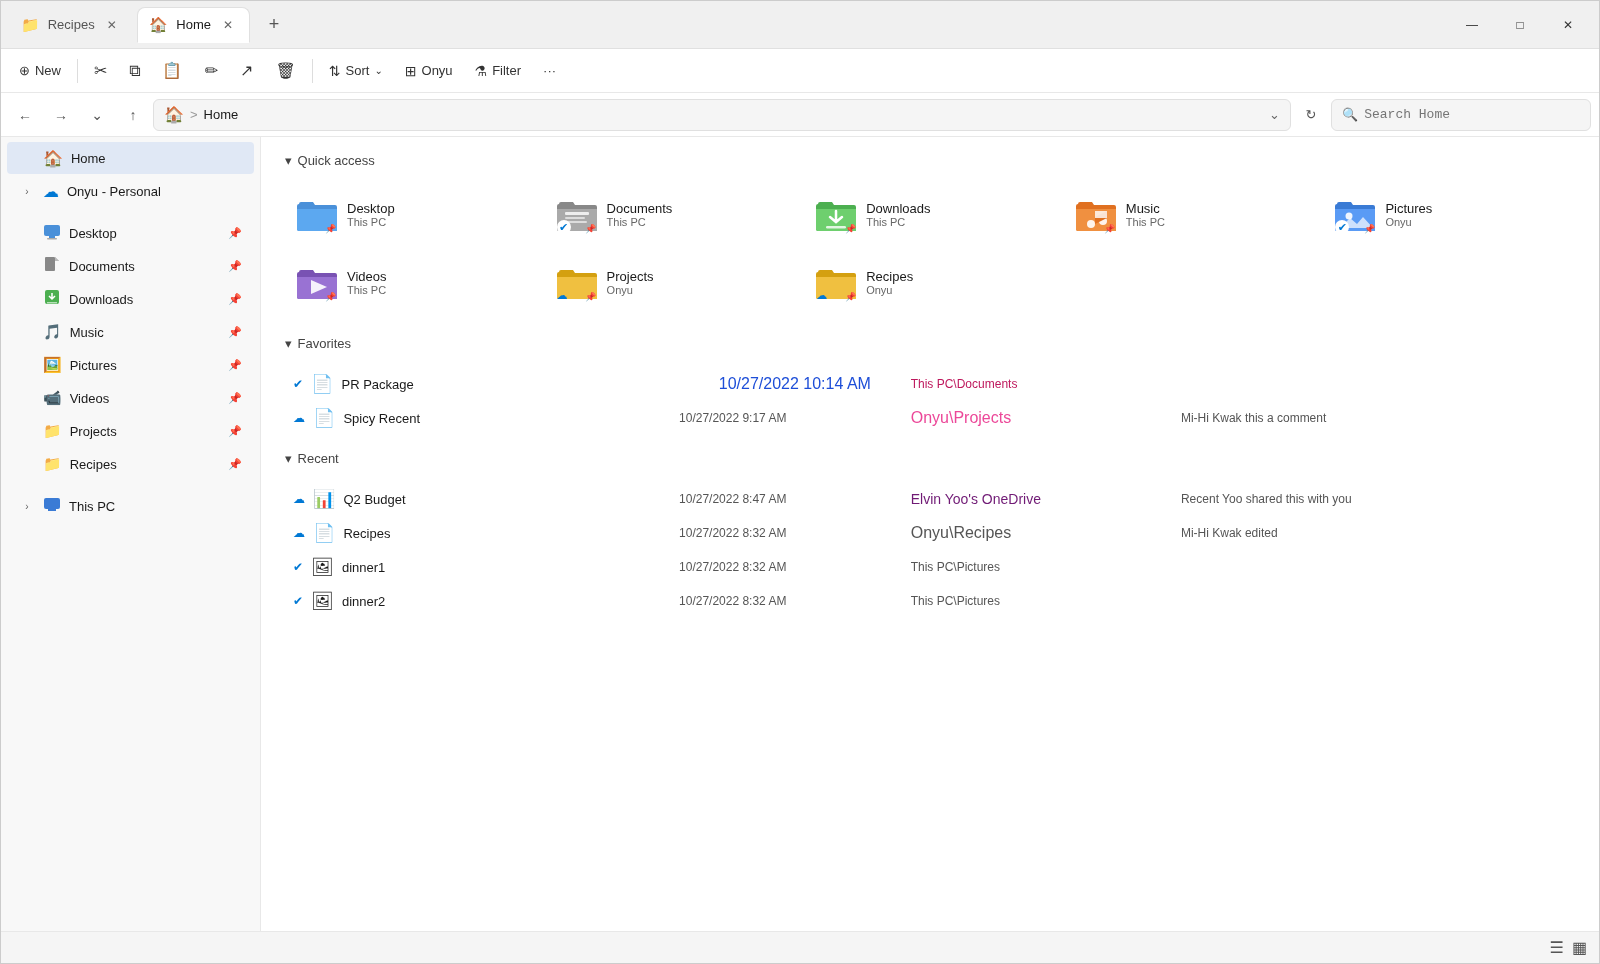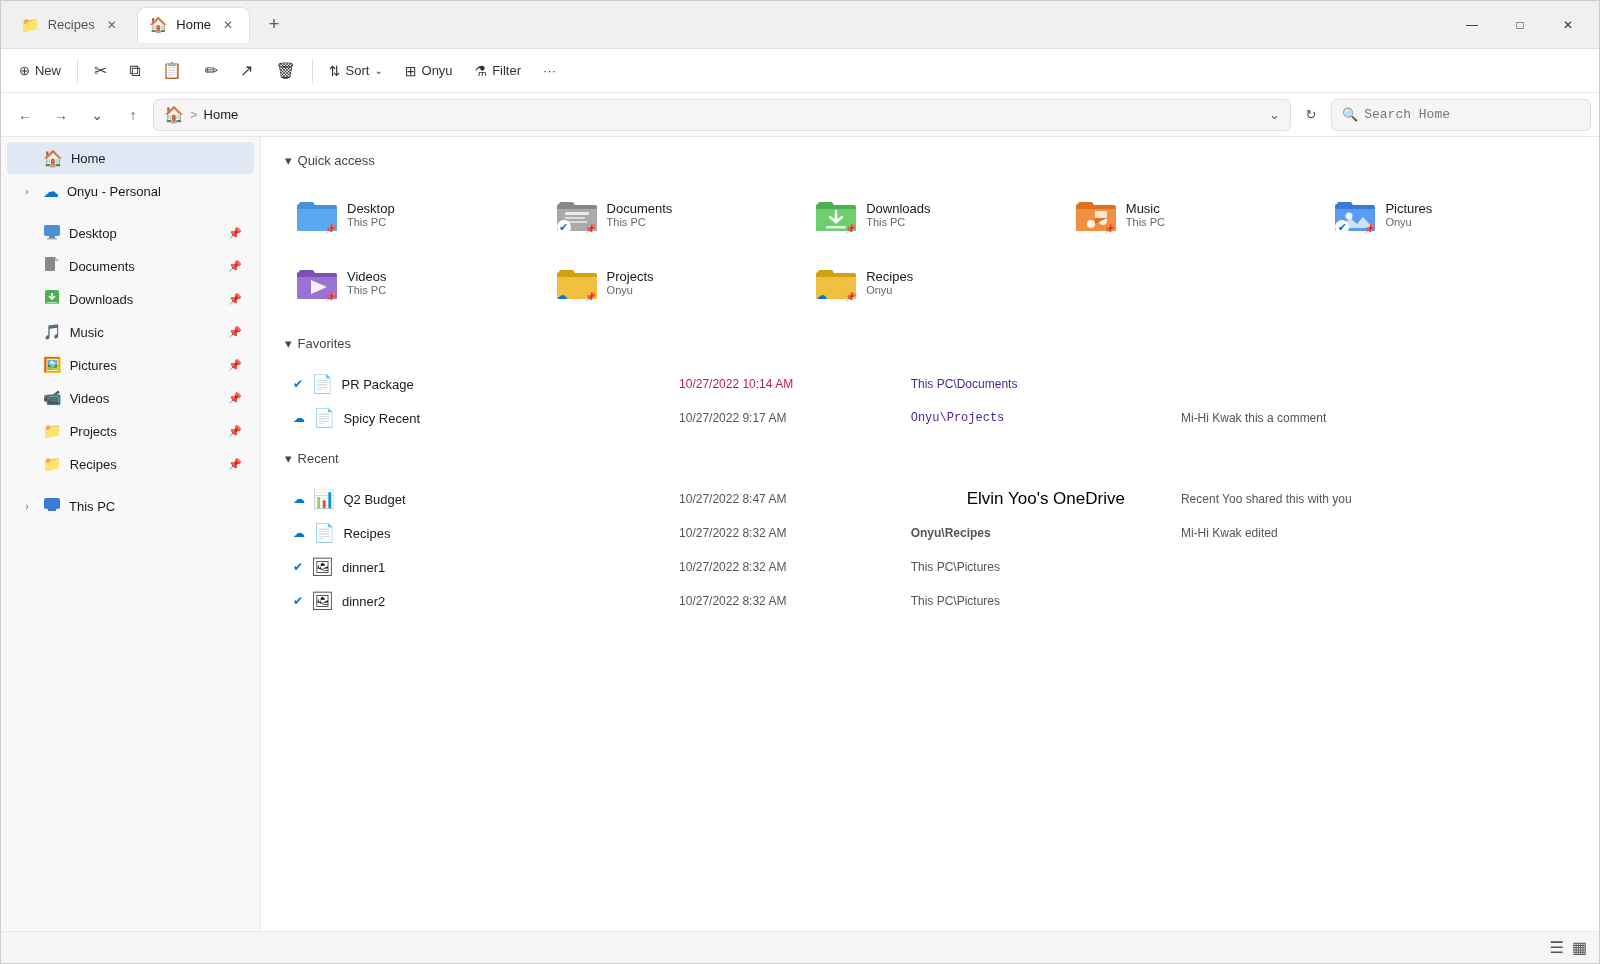--- a/index.html
+++ b/index.html
@@ -411,65 +411,65 @@
       </div>
 
       <div class="file-list">
 
         <div class="file-row">
           <div class="file-name-cell">
             <span style="color:#0078d4;font-size:12px;">✔</span>
             <span style="font-size:18px;color:#c00;">📄</span>
             <span>PR Package</span>
           </div>
-          <div style="font-size:12px;color:#be185d;">10/27/2022 10:14 AM</div>
-          <div style="font-size:12px;color:#4c1d95;">This PC\Documents</div>
+          <div style="font-size:16px;color:#1d4ed8;text-align:center;">10/27/2022 10:14 AM</div>
+          <div style="font-size:12px;color:#be185d;">This PC\Documents</div>
           <div style="font-size:12px;color:#555;"></div>
         </div>
 
         <div class="file-row">
           <div class="file-name-cell">
             <span style="color:#0078d4;font-size:12px;">☁</span>
             <span style="font-size:18px;color:#2b5eb8;">📄</span>
             <span>Spicy Recent</span>
           </div>
           <div style="font-size:12px;color:#555;">10/27/2022 9:17 AM</div>
-          <div style="font-size:12px;color:#4c1d95;font-family:Liberation Mono, monospace;">Onyu\Projects</div>
+          <div style="font-size:16px;color:#ec4899;">Onyu\Projects</div>
           <div style="font-size:12px;color:#555;">Mi-Hi Kwak this a comment</div>
         </div>
       </div>
 
       <div style="height:16px;"></div>
 
       <div class="section-header">
         <span>▾</span>
         <span>Recent</span>
       </div>
 
       <div class="file-list">
 
         <div class="file-row">
           <div class="file-name-cell">
             <span style="color:#0078d4;font-size:12px;">☁</span>
             <span style="font-size:18px;color:#1d6f42;">📊</span>
             <span>Q2 Budget</span>
           </div>
           <div style="font-size:12px;color:#555;">10/27/2022 8:47 AM</div>
-          <div style="font-size:17px;color:#000000;text-align:center;">Elvin Yoo's OneDrive</div>
+          <div style="font-size:14px;color:#701a75;">Elvin Yoo's OneDrive</div>
           <div style="font-size:12px;color:#555;">Recent Yoo shared this with you</div>
         </div>
 
         <div class="file-row">
           <div class="file-name-cell">
             <span style="color:#0078d4;font-size:12px;">☁</span>
             <span style="font-size:18px;color:#2b5eb8;">📄</span>
             <span>Recipes</span>
           </div>
           <div style="font-size:12px;color:#555;">10/27/2022 8:32 AM</div>
-          <div style="font-size:12px;color:#555;font-weight:bold;">Onyu\Recipes</div>
+          <div style="font-size:16px;color:#555;">Onyu\Recipes</div>
           <div style="font-size:12px;color:#555;">Mi-Hi Kwak edited</div>
         </div>
 
         <div class="file-row">
           <div class="file-name-cell">
             <span style="color:#0078d4;font-size:12px;">✔</span>
             <span style="font-size:18px;">🖼</span>
             <span>dinner1</span>
           </div>
           <div style="font-size:12px;color:#555;">10/27/2022 8:32 AM</div>

